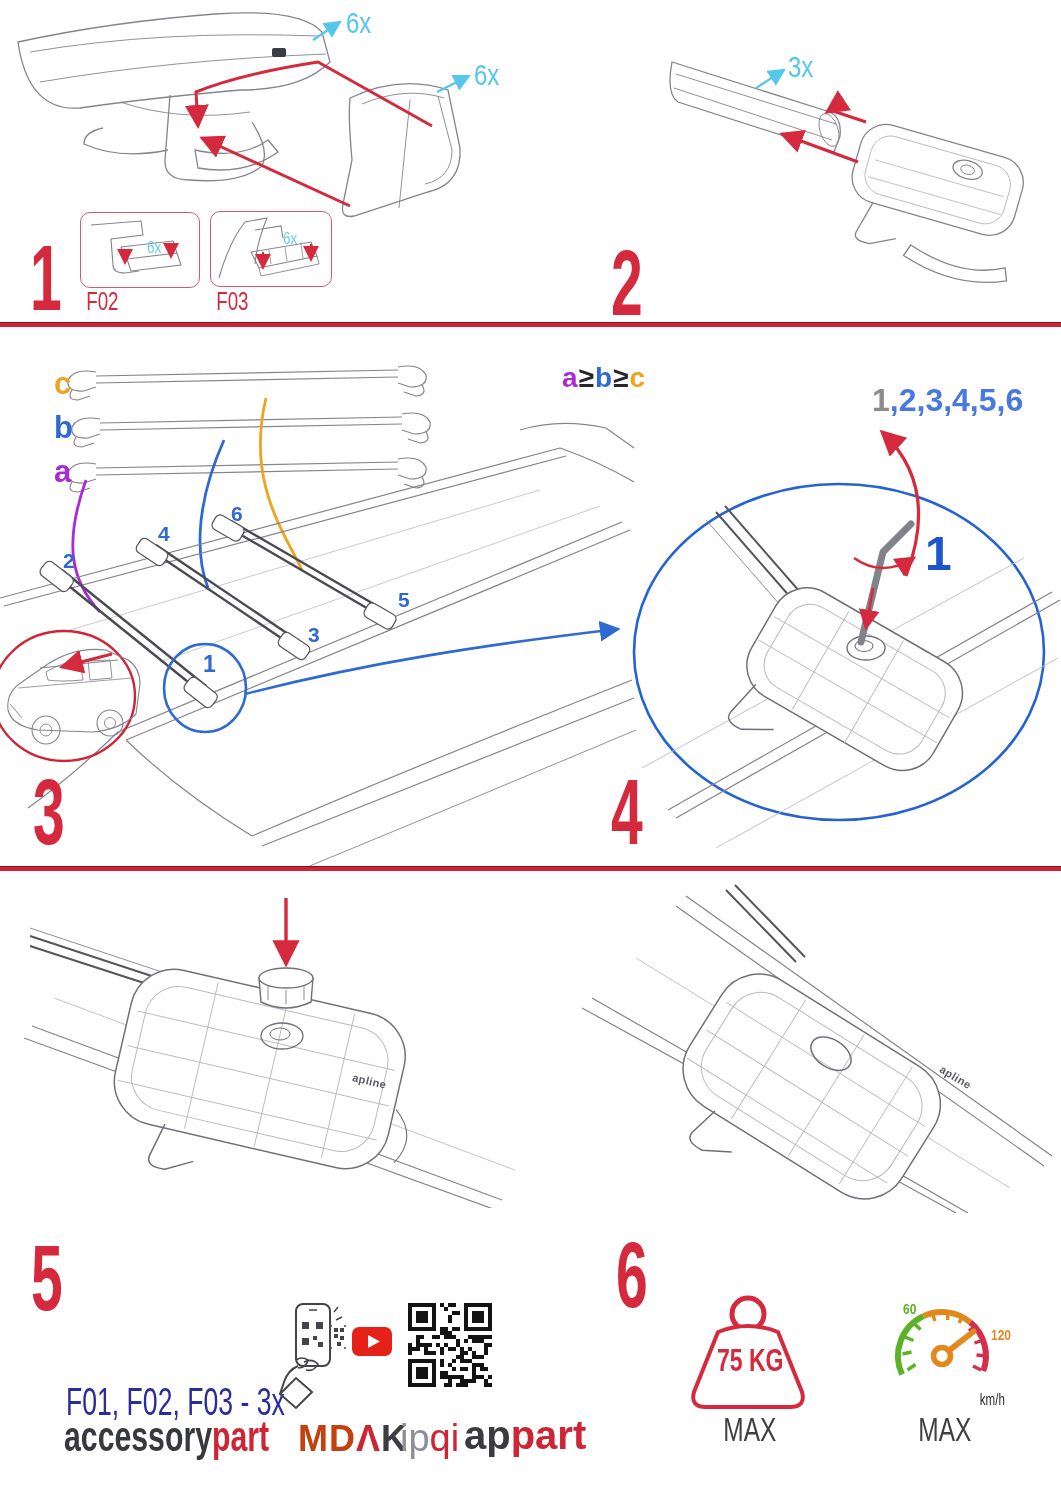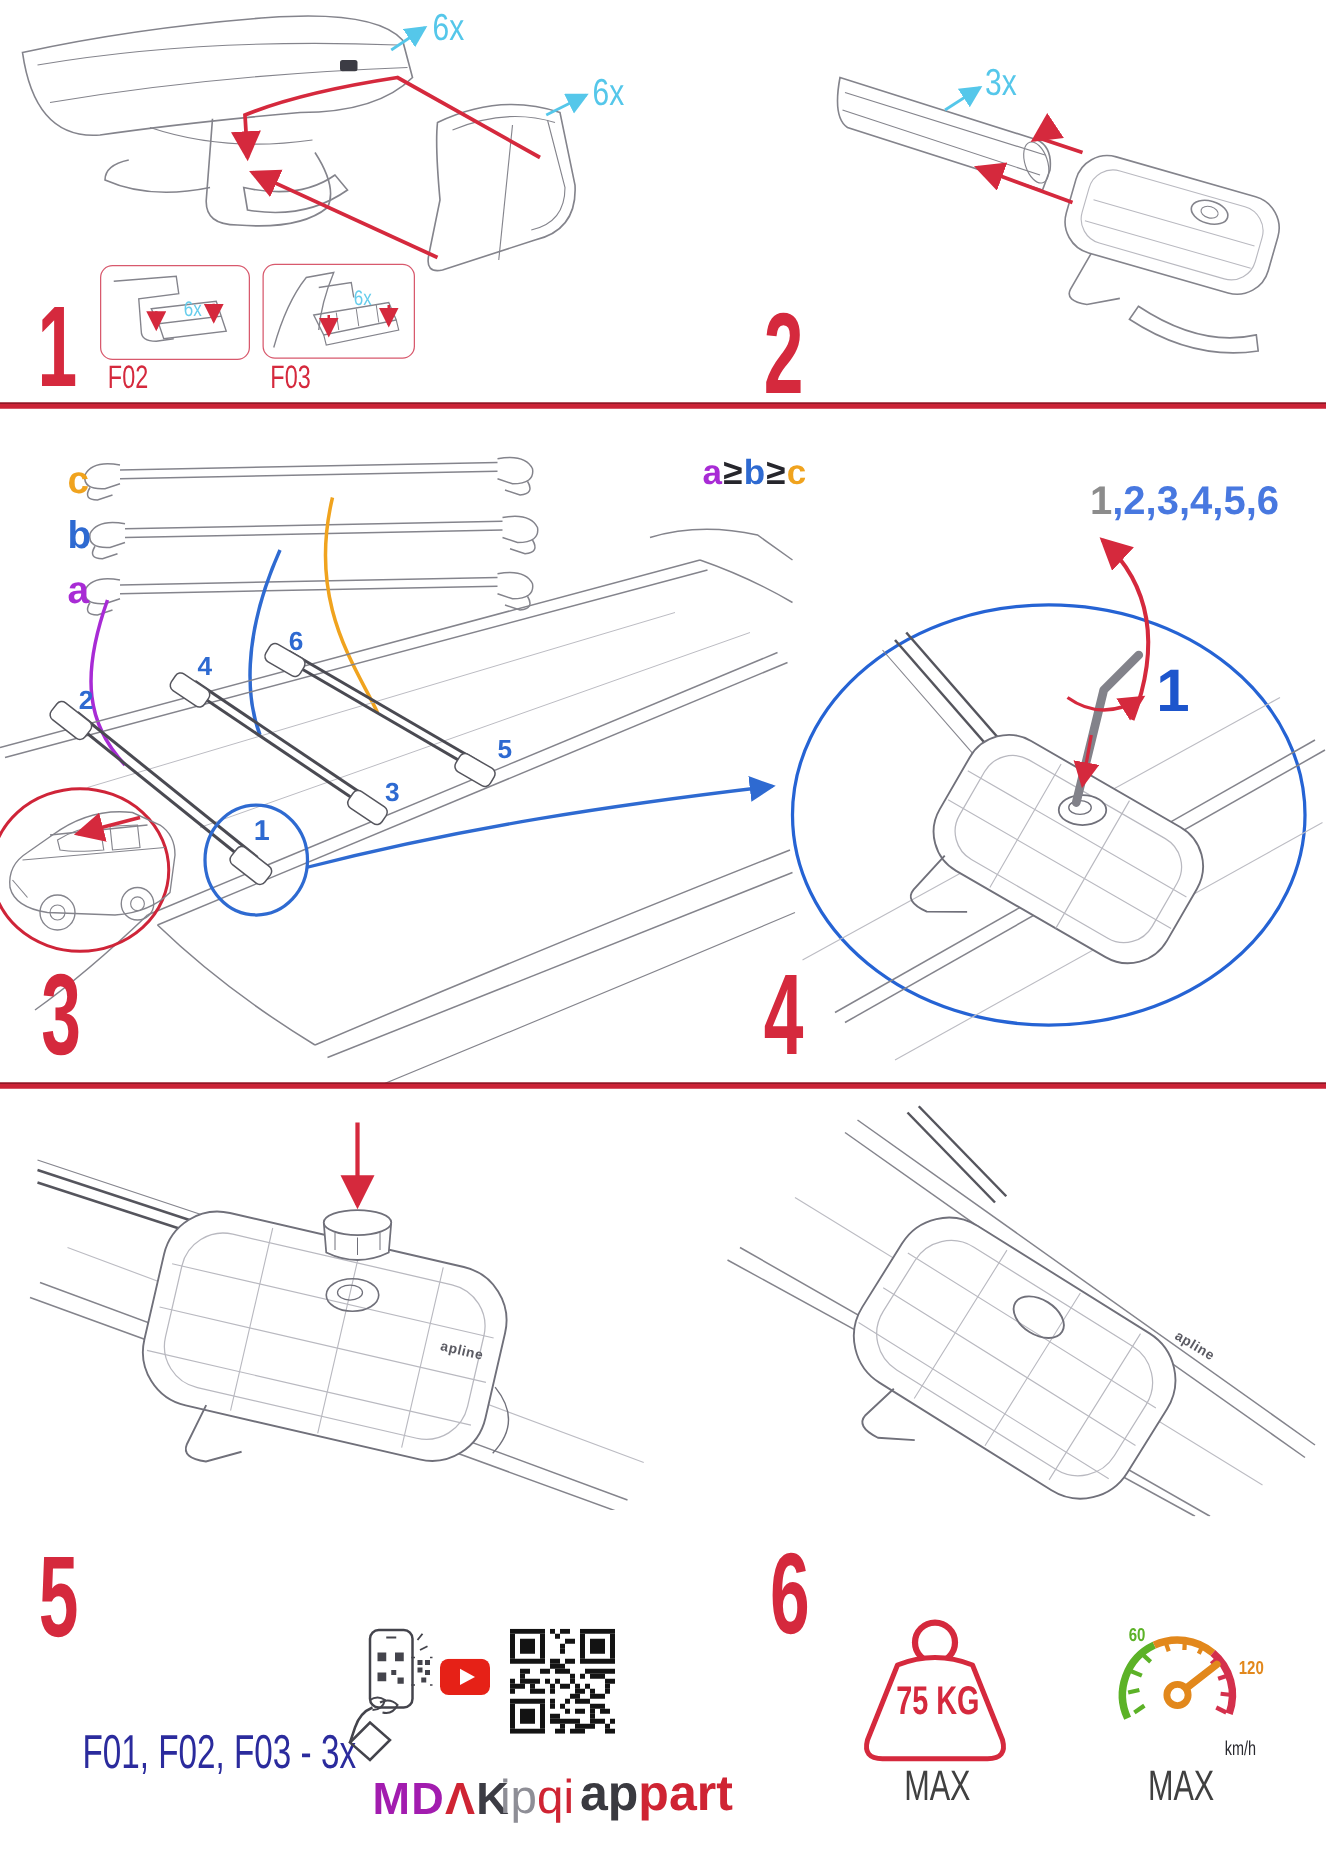--- a/index.html
+++ b/index.html
@@ -479,21 +479,22 @@
       <rect x="76" y="76" width="4" height="4" fill="#131313"></rect>
       <rect x="36" y="80" width="4" height="4" fill="#131313"></rect>
       <rect x="40" y="80" width="4" height="4" fill="#131313"></rect>
       <rect x="48" y="80" width="4" height="4" fill="#131313"></rect>
       <rect x="52" y="80" width="4" height="4" fill="#131313"></rect>
       <rect x="56" y="80" width="4" height="4" fill="#131313"></rect>
       <rect x="76" y="80" width="4" height="4" fill="#131313"></rect>
       <rect x="80" y="80" width="4" height="4" fill="#131313"></rect>
     </svg>
 
-  <div class="logo" style="left:298px;top:1421px;font-size:36px;font-weight:700;letter-spacing:1px"><span style="color:#a21caf">MD</span><span style="color:#cf2433">Λ</span><span style="color:#3c3c44">K</span></div>
+  <div class="logo" style="left:64px;top:1416px;font-size:42px;font-weight:700"><span class="cx8" style="transform:scaleX(.72)"><span style="color:#38383f">accessory</span><span style="color:#cf2433">part</span></span></div>
+  <div class="logo" style="left:298px;top:1421px;font-size:36px;font-weight:700;letter-spacing:1px"><span style="color:#c2410c">MD</span><span style="color:#cf2433">Λ</span><span style="color:#3c3c44">K</span></div>
   <div class="logo" style="left:400px;top:1419px;font-size:38px;font-weight:400"><span style="color:#8e8e96">ip</span><span style="color:#cf2433">qi</span></div>
   <div class="logo" style="left:464px;top:1415px;font-size:40px;font-weight:600"><span style="color:#3a3a40">ap</span><span style="color:#cf2433">part</span></div>
 
   <span class="stepnum" style="left:616px;top:1229px"><span class="cx">6</span></span>
 
   <svg class="abs" style="left:682px;top:1292px" width="136" height="122" viewBox="0 0 136 122">
     <circle cx="66" cy="22" r="16" stroke="#d5293d" stroke-width="5" fill="none"></circle>
     <path d="M36,40 Q66,28 96,40 L120,100 Q124,115 108,115 H24 Q8,115 12,100 Z" stroke="#d5293d" stroke-width="4" fill="#fff" stroke-linejoin="round"></path>
   </svg>
   <div class="abs" style="left:682px;top:1344px;width:136px;text-align:center;color:#d5293d;font-size:32px;font-weight:700;line-height:1"><span class="cxc">75 KG</span></div>

